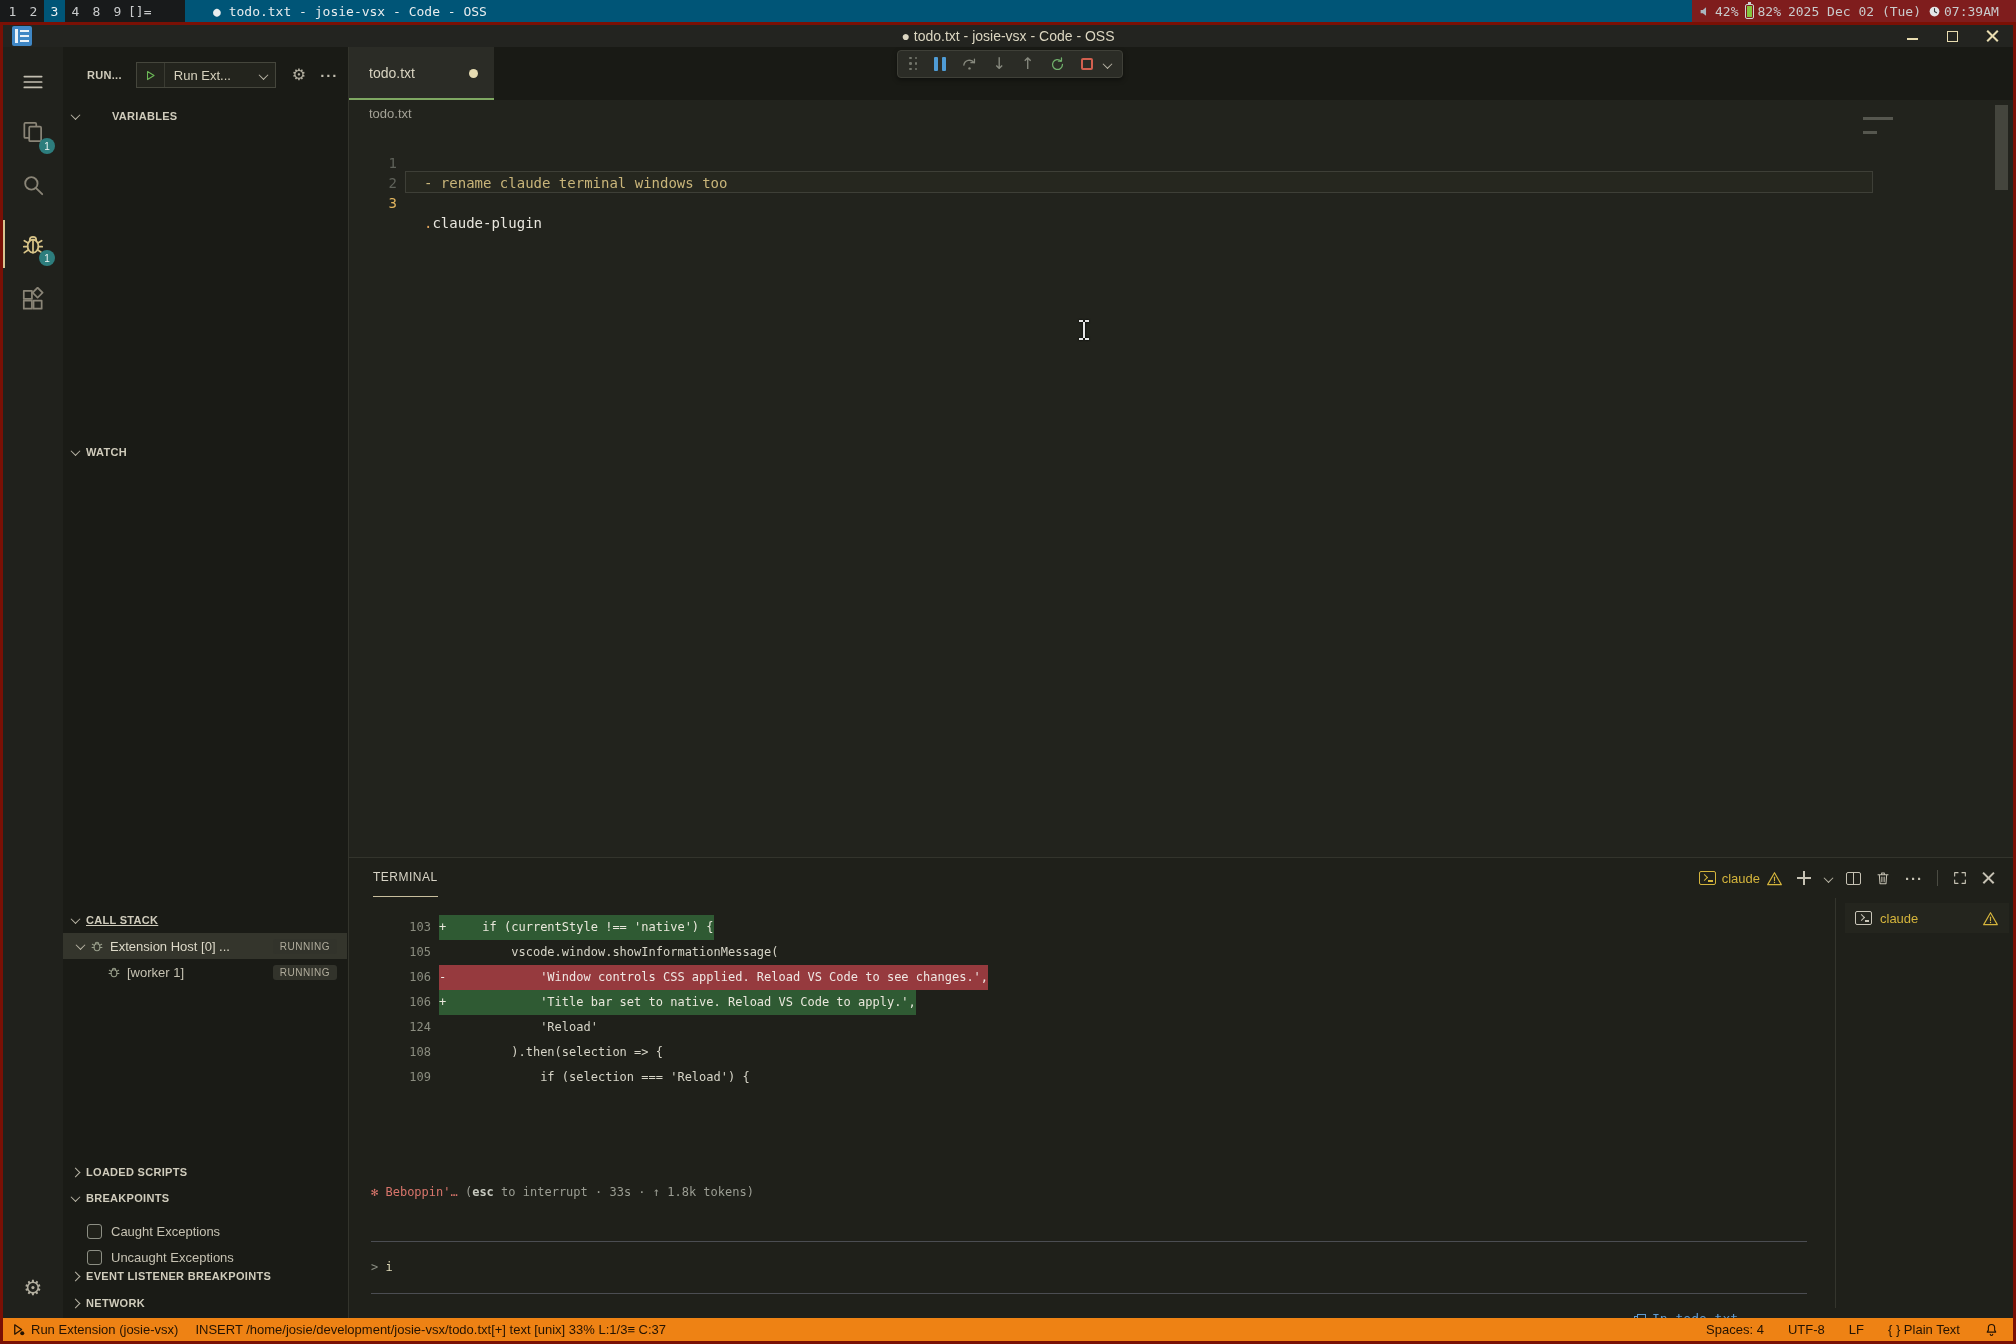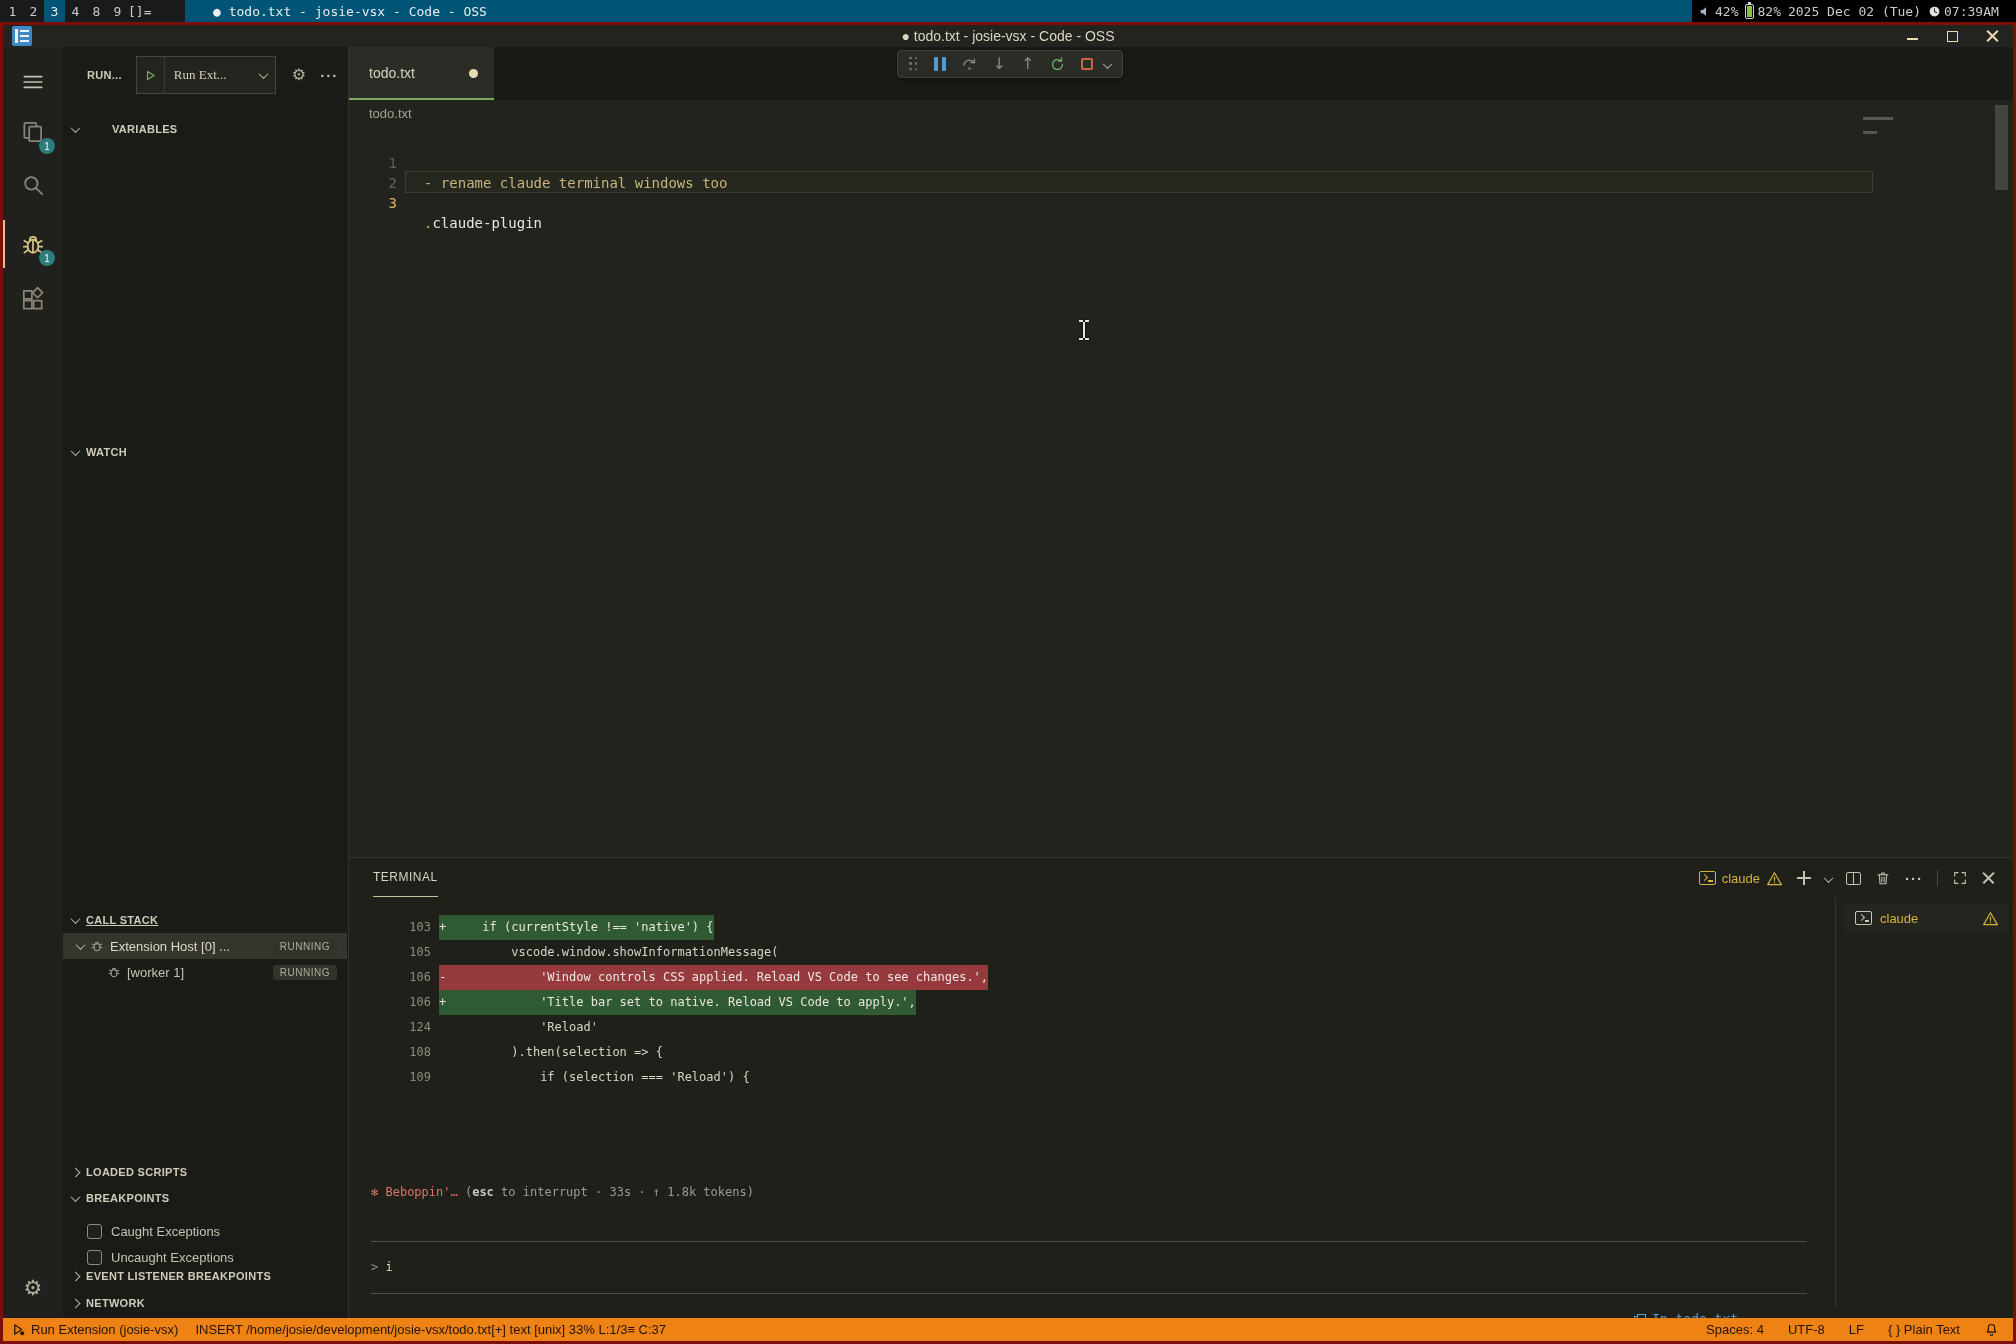--- a/index.html
+++ b/index.html
@@ -10,21 +10,21 @@
   
   .dwm-bar { position:absolute; left:0; top:0; width:2016px; height:22px; background:#181a1b;
              font-family:"DejaVu Sans Mono", monospace; font-size:13px; color:#c9cbcc; }
   .dwm-tags { position:absolute; left:2px; top:0; height:22px; display:flex; }
   .dwm-tag { width:21px; height:22px; display:flex; align-items:center; justify-content:center; }
   .dwm-tag.active { background:#005577; color:#edf1f2; }
   .dwm-layout { position:absolute; left:128px; top:0; height:22px; display:flex; align-items:center; }
   .dwm-title { position:absolute; left:185px; right:324px; top:0; height:22px; background:#005577;
                color:#e9edee; display:flex; align-items:center; padding-left:28px; white-space:nowrap; overflow:hidden; }
   .dwm-tray { position:absolute; right:0; top:0; width:324px; height:22px; display:flex; align-items:center;
-              justify-content:space-between; gap:7px; padding-right:20px; background:#000000; }
+              justify-content:space-between; gap:7px; padding-right:20px; background:#7f1d1d; }
   .tray-app { width:14px; height:14px; border-radius:3px;
               background:linear-gradient(180deg,#9ecbe8 0 45%,#f0962e 45% 100%); }
   .tray-batt { width:9px; height:15px; border:1px solid #cfd2d4; border-radius:2px; position:relative; }
   .tray-batt::before { content:""; position:absolute; left:2px; top:-3px; width:3px; height:2px; background:#cfd2d4; }
   .tray-batt::after { content:""; position:absolute; left:1px; right:1px; bottom:1px; top:1px; background:#84c53c; }
   .tray-item { display:flex; align-items:center; gap:3px; white-space:nowrap; }
 
   
   .vscode { position:absolute; left:0; top:22px; width:2016px; height:1322px;
             border:3px solid #7a1005; background:#22231d; }
@@ -49,22 +49,22 @@
   .ab-badge { position:absolute; right:8px; bottom:2px; width:16px; height:16px; border-radius:50%;
               background:#2d7d7d; color:#eef4f2; font-size:10px; display:flex; align-items:center; justify-content:center; }
   .gear-glyph { font-size:21px; color:#b2ae9f; line-height:1; }
 
   
   .sidebar { position:absolute; left:60px; top:22px; width:286px; height:1271px; background:#1a1b16;
              border-right:1px solid #33342c; font-size:13px; color:#c6c2b2; }
   .sb-abs { position:absolute; left:0; right:1px; }
   .sb-runrow { top:13px; height:30px; display:flex; align-items:center; }
   .sb-runlabel { margin-left:24px; font-size:11px; font-weight:bold; color:#cfcbbb; letter-spacing:.3px; }
-  .sb-dd { margin-left:14px; width:140px; height:38px; border:1px solid #45463c; background:#23241d;
-           display:flex; align-items:center;font-family:Liberation Serif, serif; }
+  .sb-dd { margin-left:14px; width:140px; height:26px; border:1px solid #45463c; background:#23241d;
+           display:flex; align-items:center; }
   .sb-dd-play { width:28px; height:100%; display:flex; align-items:center; justify-content:center; border-right:1px solid #3a3b32; }
   .sb-dd-label { flex:1; padding-left:9px; color:#d6d1bd; font-size:13px; white-space:nowrap; overflow:hidden; }
   .sb-dd-chev { padding-right:8px; }
   .sb-gear { margin-left:16px; }
   .sb-more { margin-left:14px; font-weight:bold; color:#c3bfb1; letter-spacing:1px; font-size:15px; }
   .sb-header { height:22px; display:flex; align-items:center; gap:7px; padding-left:9px;
                font-size:11px; font-weight:bold; color:#d0ccbc; letter-spacing:.3px; }
   .chev { width:7px; height:7px; border-right:1.4px solid #b9b5a6; border-bottom:1.4px solid #b9b5a6; display:inline-block; flex:none; }
   .chev.down { transform:rotate(45deg) translate(-1px,-1px); }
   .chev.right { transform:rotate(-45deg); }
@@ -286,21 +286,21 @@
                 <path d="M6.5 4.5l12 7.5-12 7.5z"></path>
               </svg>
           </span>
           <span class="sb-dd-label">Run Ext...</span>
           <span class="sb-dd-chev"><i class="chev down"></i></span>
         </div>
         <span class="sb-gear"><span class="gear-glyph" style="font-size:16px;">⚙</span></span>
         <span class="sb-more">···</span>
       </div>
 
-      <div class="sb-abs sb-header" style="top:71px;gap:33px;">
+      <div class="sb-abs sb-header" style="top:58px;gap:33px;">
         <i class="chev down"></i>
         <span>VARIABLES</span>
       </div>
 
       <div class="sb-abs sb-header" style="top:394px;">
         <i class="chev down"></i>
         <span>WATCH</span>
       </div>
 
       <div class="sb-abs sb-header" style="top:862px;text-decoration:underline;">

